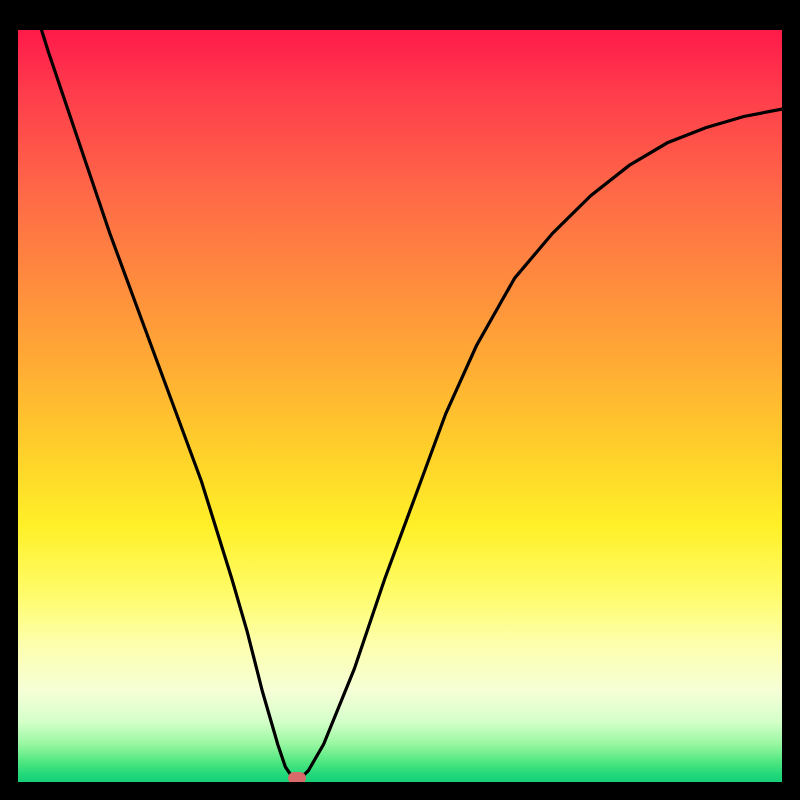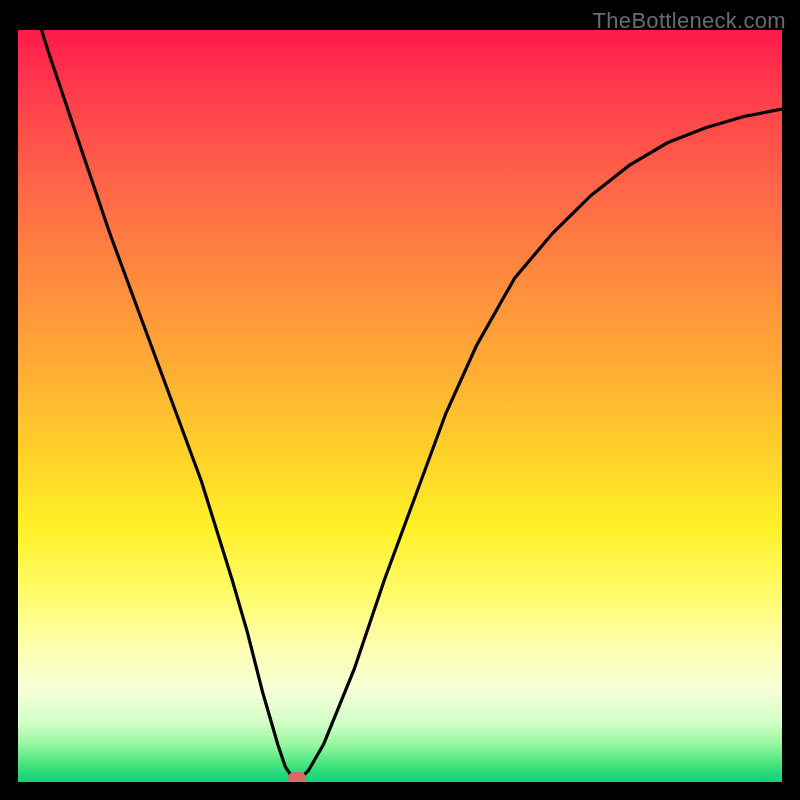--- a/index.html
+++ b/index.html
@@ -71,21 +71,20 @@
     border-radius: 6px;
     transform: translate(-50%, -50%);
     z-index: 5;
   }
 </style>
 </head>
 <body>
 
 <div class="frame">
 
-  <div class="watermark">TheBottleneck.com</div>
 
   <div class="plot">
     <div class="gradient"></div>
 
     <svg class="curve" viewBox="0 0 764 752" preserveAspectRatio="none">
       <path id="curve-path" fill="none" stroke="#000" stroke-width="3.2" stroke-linecap="round" d="M0.0 -75.2 L30.6 22.6 L61.1 112.8 L91.7 203.0 L122.2 285.8 L152.8 368.5 L183.4 451.2 L213.9 549.0 L229.2 601.6 L244.5 661.8 L259.8 714.4 L267.4 737.0 L275.0 748.2 L282.7 748.2 L290.3 740.7 L305.6 714.4 L336.2 639.2 L366.7 549.0 L397.3 466.2 L427.8 383.5 L458.4 315.8 L496.6 248.2 L534.8 203.0 L573.0 165.4 L611.2 135.4 L649.4 112.8 L687.6 97.8 L725.8 86.5 L764.0 79.0"></path>
     </svg>
 
     <div class="marker" id="marker" style="left: 278.86px; top: 748.24px;"></div>
   </div>

